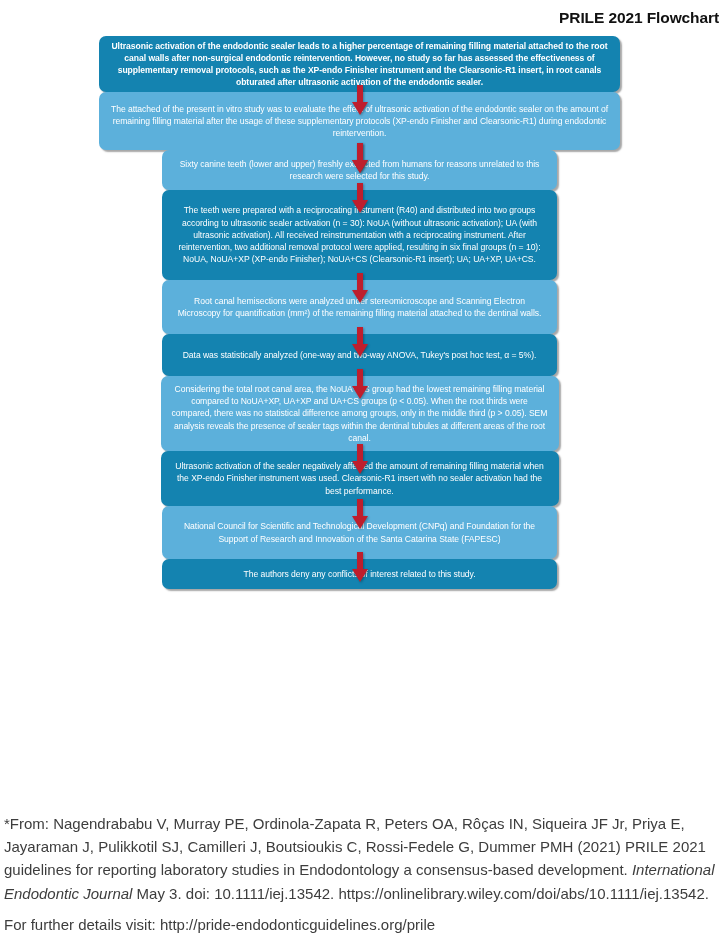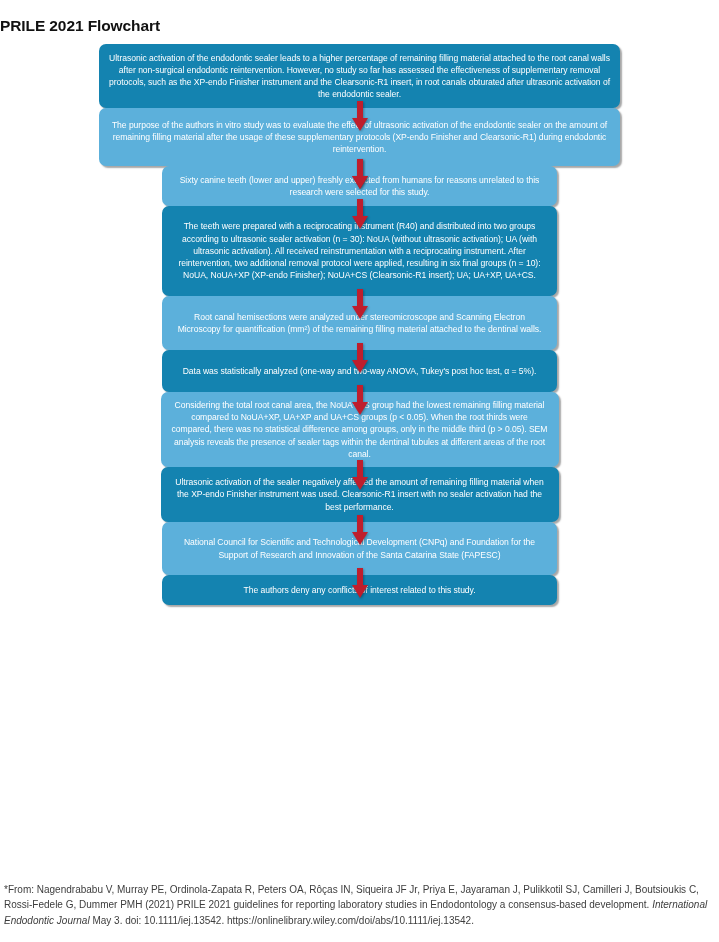--- a/index.html
+++ b/index.html
@@ -18,26 +18,26 @@
   }
 
   .page {
     position: relative;
     width: 719px;
     height: 942px;
   }
 
   
   .chart-title {
-    text-align: left;
+    text-align: right;
     font-size: 15.5px;
     font-weight: bold;
     letter-spacing: -0.1px;
     color: #111111;
-    padding-top: 17px;
+    padding-top: 9px;
     margin: 0;
   }
 
   
   .flow {
     position: relative;
     width: 719px;
     margin-top: 9px;
   }
 
@@ -68,21 +68,21 @@
   .node .ital { }
 
   .node.dark  { background: #1483b0; }
   .node.light { background: #5cb0db; }
 
   
   .w-wide   { width: 521px; }
   .w-mid    { width: 395px; }
   .w-midp   { width: 398px; }
 
-  .h1 { height: 64px; }
+  .h1 { height: 56px; font-weight: bold; }
   .h2 { height: 58px; }
   .h3 { height: 44px; }
   .h4 { height: 40px; }
   .h5 { height: 90px; }
   .h6 { height: 54px; }
   .h7 { height: 42px; }
   .h8 { height: 75px; }
   .h9 { height: 55px; }
   .h10 { height: 53px; }
   .h11 { height: 30px; }
@@ -104,21 +104,21 @@
     filter: drop-shadow(1.5px 1.5px 1px rgba(0,0,0,0.30));
   }
   .arrow svg { display: block; }
 
   
   .footer {
     position: absolute;
     left: 4px;
     right: 4px;
     bottom: 6px;
-    font-size: 10px;
+    font-size: 15px;
     line-height: 1.55;
     color: #3d3d3d;
   }
   .footer p {
     margin: 0 0 0 0;
   }
   .footer .ref { margin-bottom: 8px; }
   .footer .ital { font-style: italic; }
 </style>
 </head>
@@ -139,21 +139,21 @@
     <div class="arrow-wrap">
       <div class="arrow">
         <svg width="16" height="30" viewBox="0 0 16 30" xmlns="http://www.w3.org/2000/svg">
           <polygon points="5,0 11,0 11,17 16,17 8,30 0,17 5,17" fill="#be1e2d"></polygon>
         </svg>
       </div>
     </div>
 
     <div class="flow-row">
       <div class="node light w-wide h2">
-        <p><span>The purpose of the authors </span><span class="ital">in vitro</span><span> study was to evaluate the effect of ultrasonic activation of the endodontic sealer on the amount of remaining filling material after the usage of these supplementary protocols (XP-endo Finisher and Clearsonic-R1) during endodontic reintervention.</span></p>
+        <p><span>The attached of the present </span><span class="ital">in vitro</span><span> study was to evaluate the effect of ultrasonic activation of the endodontic sealer on the amount of remaining filling material after the usage of these supplementary protocols (XP-endo Finisher and Clearsonic-R1) during endodontic reintervention.</span></p>
       </div>
     </div>
 
     <div class="arrow-wrap">
       <div class="arrow">
         <svg width="16" height="30" viewBox="0 0 16 30" xmlns="http://www.w3.org/2000/svg">
           <polygon points="5,0 11,0 11,17 16,17 8,30 0,17 5,17" fill="#be1e2d"></polygon>
         </svg>
       </div>
     </div>
@@ -268,15 +268,16 @@
     <div class="flow-row">
       <div class="node dark w-mid h11">
         <p>The authors deny any conflicts of interest related to this study.</p>
       </div>
     </div>
 
   </div>
 
   <div class="footer">
     <p class="ref"><span>*From: Nagendrababu V, Murray PE, Ordinola-Zapata R, Peters OA, Rôças IN, Siqueira JF Jr, Priya E, Jayaraman J, Pulikkotil SJ, Camilleri J, Boutsioukis C, Rossi-Fedele G, Dummer PMH (2021) PRILE 2021 guidelines for reporting laboratory studies in Endodontology a consensus-based development. </span><span class="ital">International Endodontic Journal</span><span> May 3. doi: 10.1111/iej.13542. https://onlinelibrary.wiley.com/doi/abs/10.1111/iej.13542.</span></p>
+    <p>For further details visit: http://pride-endodonticguidelines.org/prile</p>
   </div>
 
 </div>
 
 </body></html>

